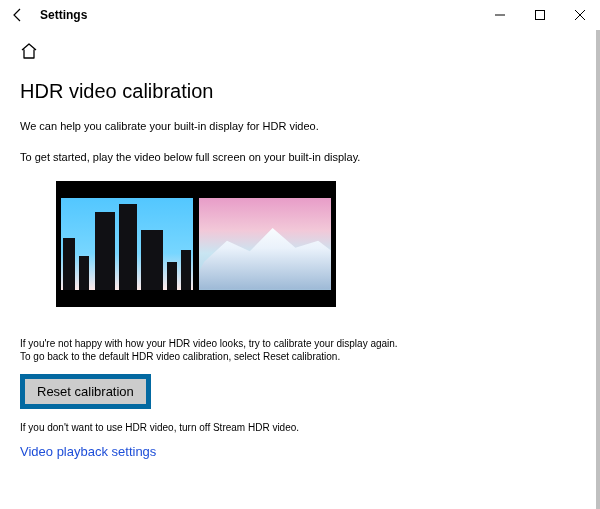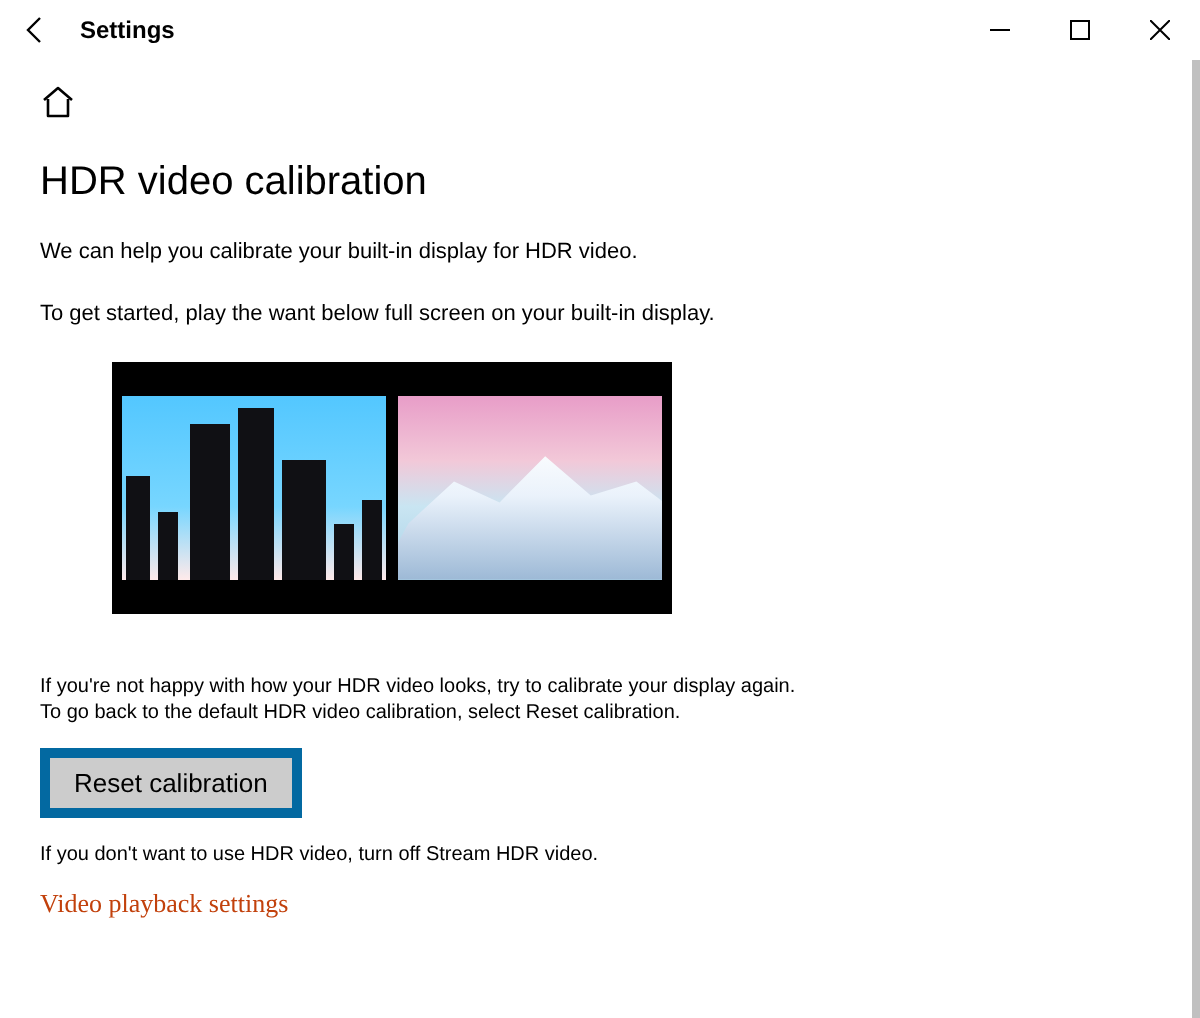--- a/index.html
+++ b/index.html
@@ -24,21 +24,21 @@
   .b1 { left: 2px; width: 12px; height: 52px; }
   .b2 { left: 18px; width: 10px; height: 34px; }
   .b3 { left: 34px; width: 20px; height: 78px; }
   .b4 { left: 58px; width: 18px; height: 86px; }
   .b5 { left: 80px; width: 22px; height: 60px; }
   .b6 { left: 106px; width: 10px; height: 28px; }
   .b7 { left: 120px; width: 10px; height: 40px; }
   .mountain { background: linear-gradient(to bottom, #e89dc8 0%, #f2c8d8 35%, #c9e5f2 60%, #a8d0e6 100%); }
   .peak { position: absolute; bottom: 0; left: -10px; right: -10px; height: 70px; background: linear-gradient(to bottom, #fff 0%, #eaf2fb 40%, #9db9d6 100%); clip-path: polygon(0 100%, 10% 60%, 25% 30%, 40% 45%, 55% 12%, 70% 40%, 85% 30%, 100% 55%, 100% 100%); }
   .btn { display: inline-block; background: #ccc; border: 5px solid #0369a1; font-size: 13px; padding: 5px 12px; margin-bottom: 12px; cursor: default; }
-  .link { color: #c2410c; font-size: 13px; font-family: Liberation Serif, serif; }
+  .link { color: #1d4ed8; font-size: 13px; }
 </style>
 </head>
 <body>
 
 <div class="titlebar">
   <div class="back">
     <svg width="14" height="14" viewBox="0 0 14 14">
         <path d="M9 1 L3 7 L9 13" stroke="#000" stroke-width="1.2" fill="none"></path>
       </svg>
   </div>
@@ -67,21 +67,21 @@
     <div class="home">
       <svg width="18" height="18" viewBox="0 0 18 18">
           <path d="M2 8 L9 2 L16 8 M4 7.5 V16 H14 V7.5" stroke="#000" stroke-width="1.3" fill="none" stroke-linejoin="round"></path>
         </svg>
     </div>
   </div>
 
   <div class="main">
     <h1>HDR video calibration</h1>
     <p class="para">We can help you calibrate your built-in display for HDR video.</p>
-    <p class="para">To get started, play the want below full screen on your built-in display.</p>
+    <p class="para">To get started, play the video below full screen on your built-in display.</p>
 
     <div class="thumb">
       <div class="pane cityscape">
         <div class="bldg b1"></div>
           <div class="bldg b2"></div>
           <div class="bldg b3"></div>
         <div class="bldg b4"></div>
           <div class="bldg b5"></div>
           <div class="bldg b6"></div>
           <div class="bldg b7"></div>

